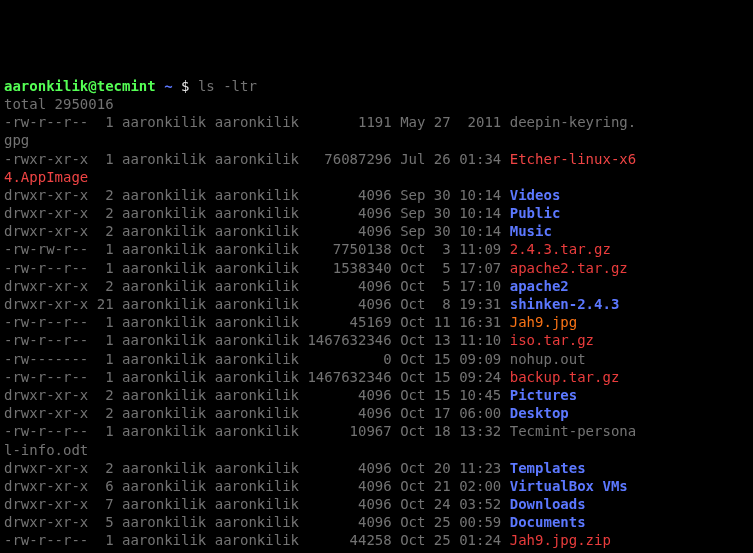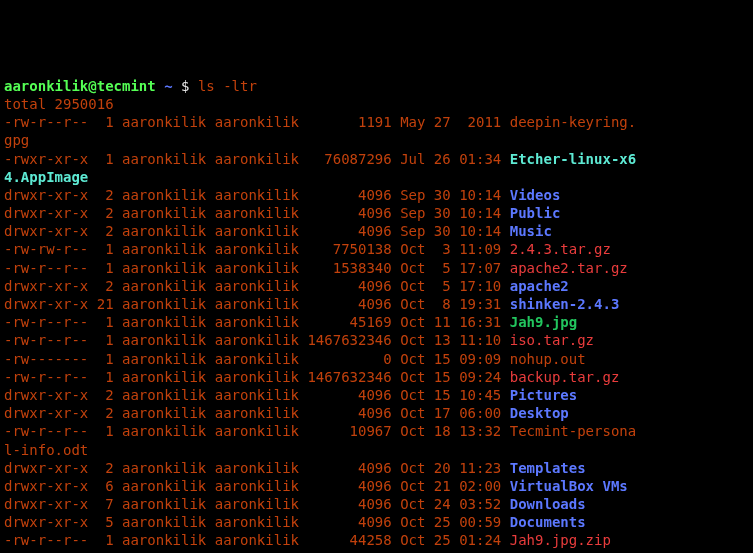--- a/index.html
+++ b/index.html
@@ -5,25 +5,25 @@
     * { margin: 0; padding: 0; box-sizing: border-box; }
     body {
       background: #000;
       font-family: "DejaVu Sans Mono", "Courier New", monospace;
       font-size: 14px;
       line-height: 1.3;
       padding: 4px;
       white-space: pre;
       color: #d0d0d0;
     }
-    .green { color: #5eead4; font-weight: bold; }
+    .green { color: #ef4444; font-weight: normal; }
     .blue  { color: #5c78ff; font-weight: bold; margin-top: 20px; }
     .red   { color: #e93c3c; font-weight: normal; }
-    .mag   { color: #22c55e; font-weight: bold; }
-    .white { color: #c2410c; }
+    .mag   { color: #f97316; font-weight: normal; }
+    .white { color: #737373; }
     .row { display: block; }
     .prompt-user { color: #55ff55; font-weight: bold; text-align: center; }
     .prompt-tilde { color: #5c78ff; font-weight: bold; }
     .prompt-dollar { color: #e8e8e8; }
   </style>
 </head>
 <body>
 
 
 

